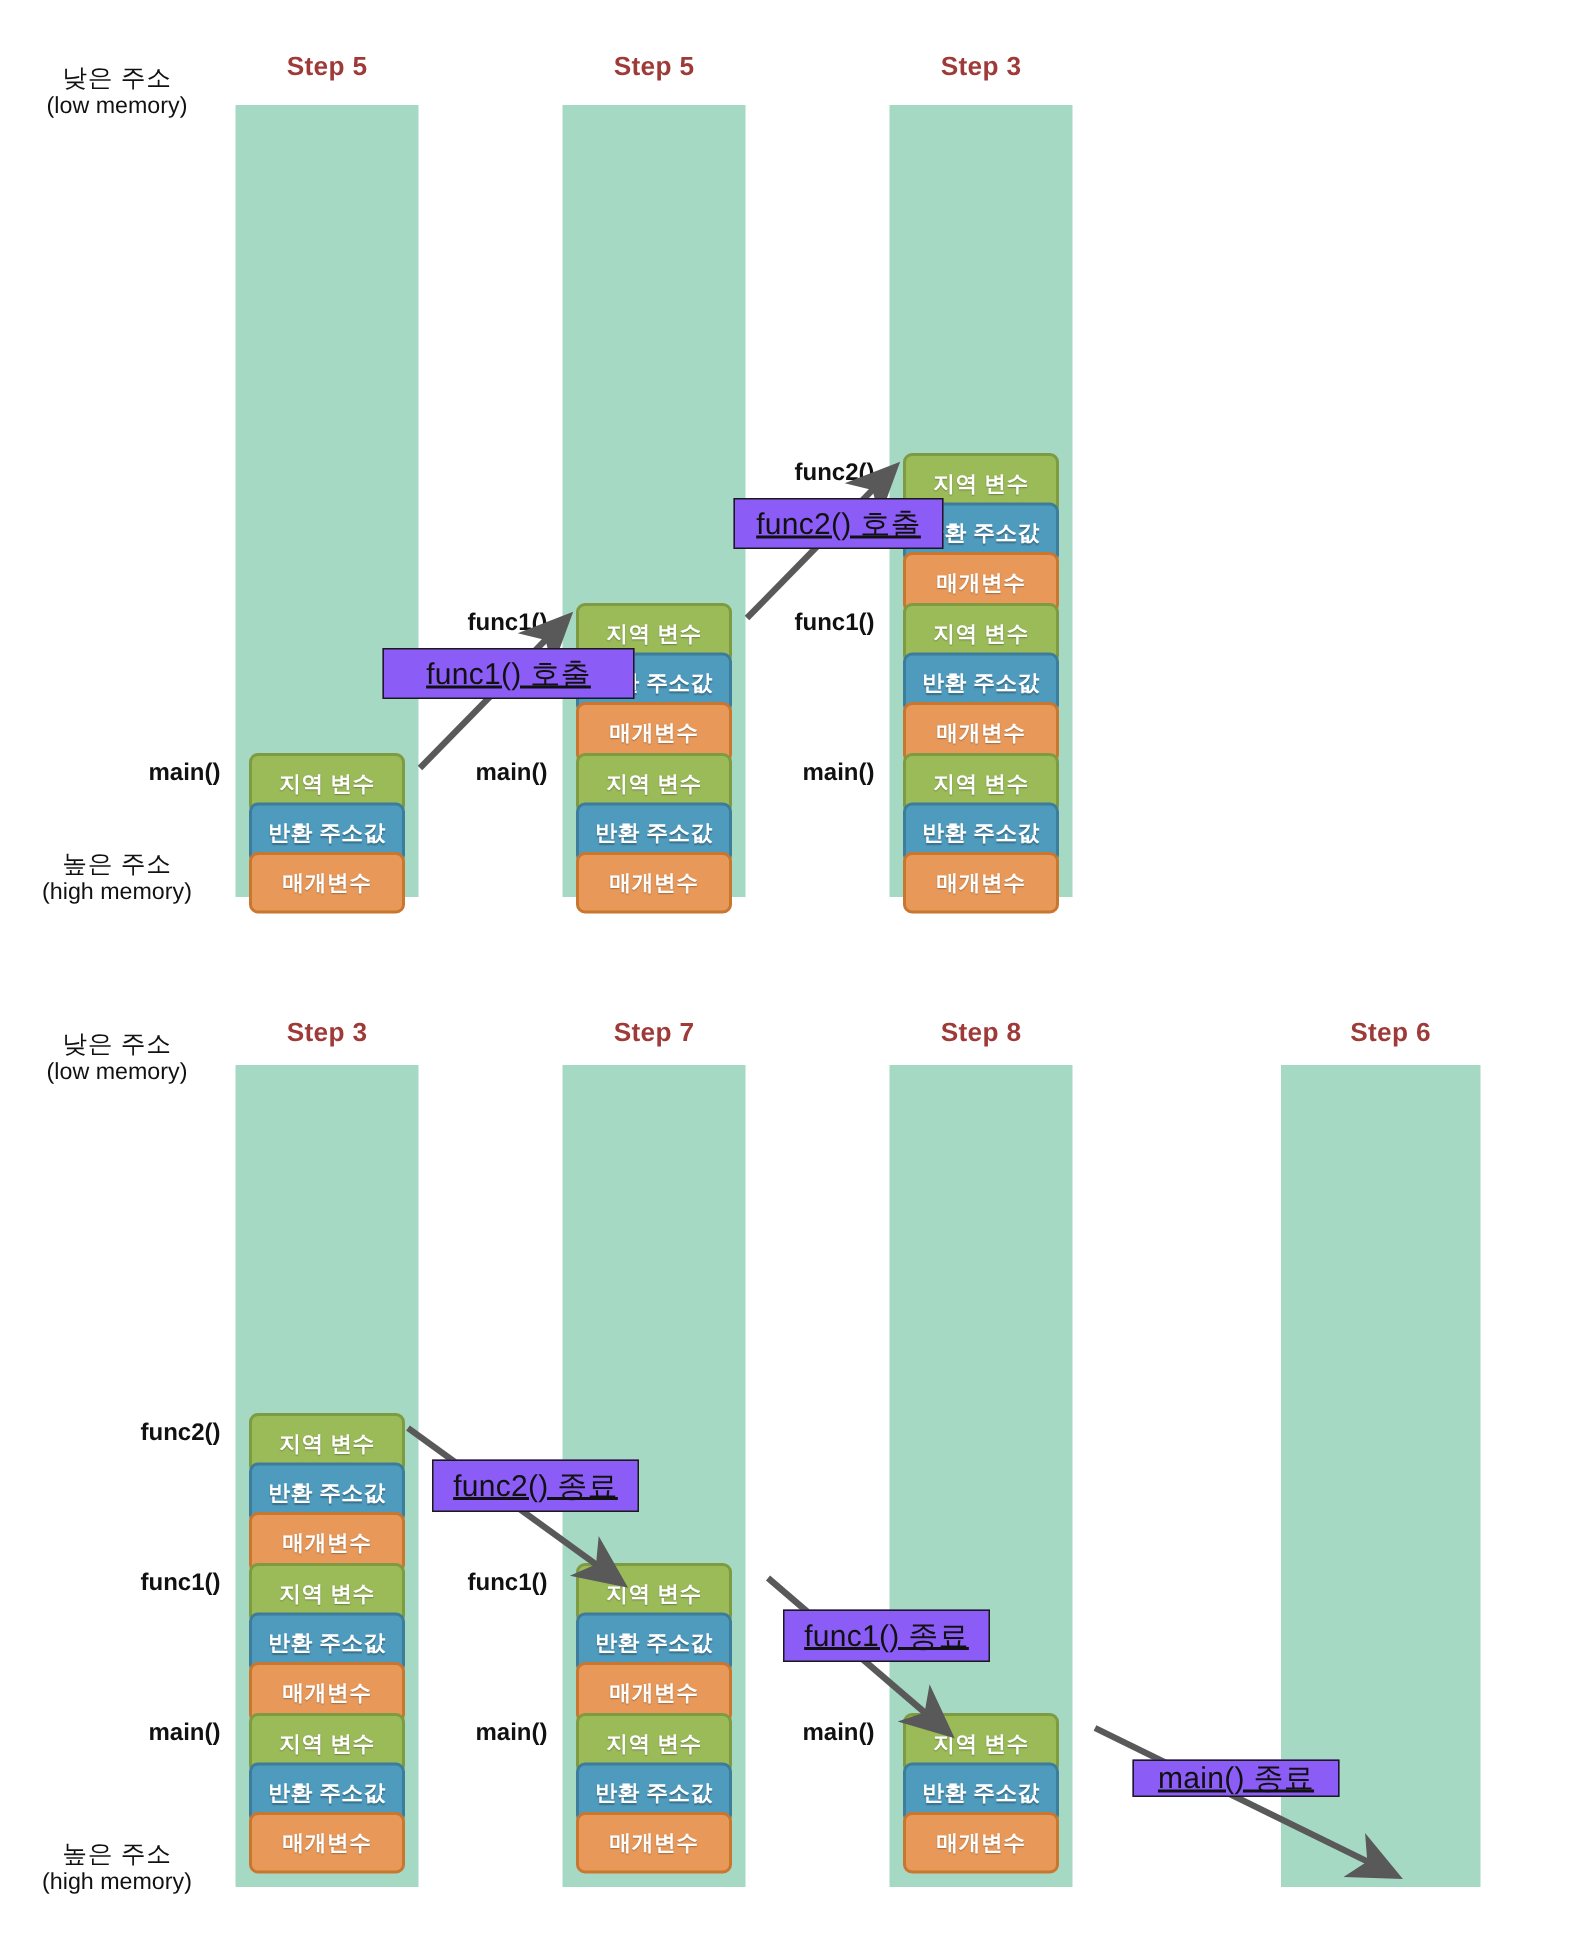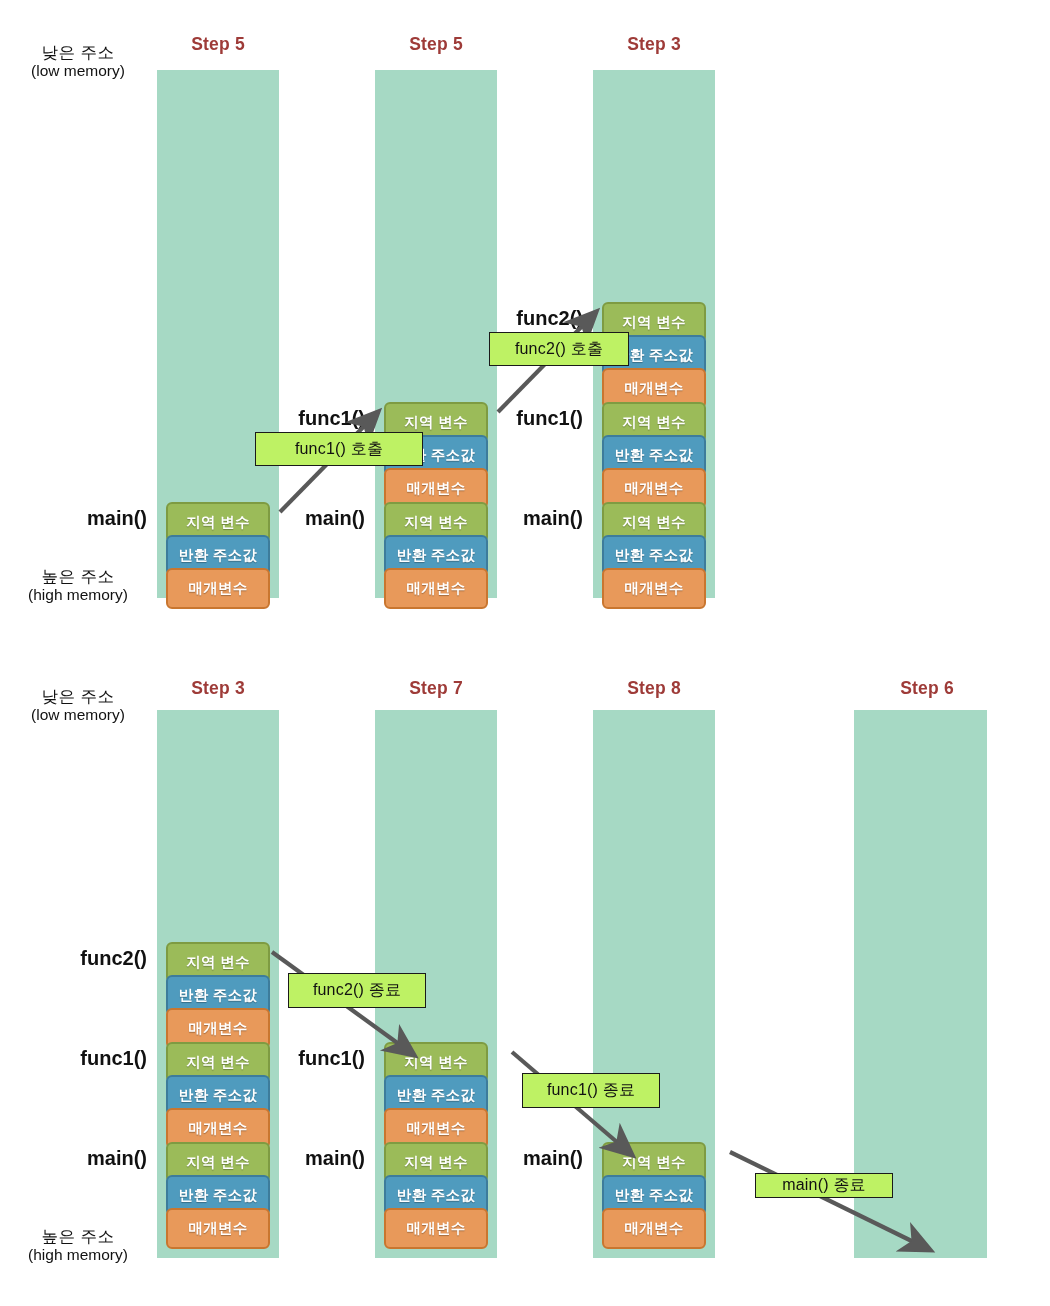--- a/index.html
+++ b/index.html
@@ -36,33 +36,34 @@
     text-shadow:0 1px 1px rgba(0,0,0,.30);
     letter-spacing:.3px;white-space:nowrap;
   }
   .blk.local{background:#9BBB59;border:2px solid #7E9B42;}
   .blk.ret  {background:#4F9BBE;border:2px solid #3D7C9B;}
   .blk.param{background:#E8995A;border:2px solid #C9762F;}
 
   
   .frame-name{
     position:absolute;text-align:right;white-space:nowrap;
-    font-size:20px;font-weight:bold;color:#111;
+    font-size:16px;font-weight:bold;color:#111;
   }
 
   
   .arrow-layer{position:absolute;left:0;top:0;width:1050px;height:1306px;
                pointer-events:none;}
 
   
   .callout{
-    position:absolute;background:#bef264;border:1.6px solid #1a1a1a;
+    position:absolute;background:#8b5cf6;border:1.6px solid #1a1a1a;
     display:flex;align-items:center;justify-content:center;
-    font-size:16px;color:#111;white-space:nowrap;box-sizing:border-box;
+    font-size:20px;color:#111;white-space:nowrap;box-sizing:border-box;
     letter-spacing:.2px;
+    text-decoration:underline;
   }
 </style>
 </head>
 <body>
 
 <div class="diagram">
 
   <div class="row" id="row-top">
 
     <div class="edge-label" style="left:8px;top:42px;width:140px;">

